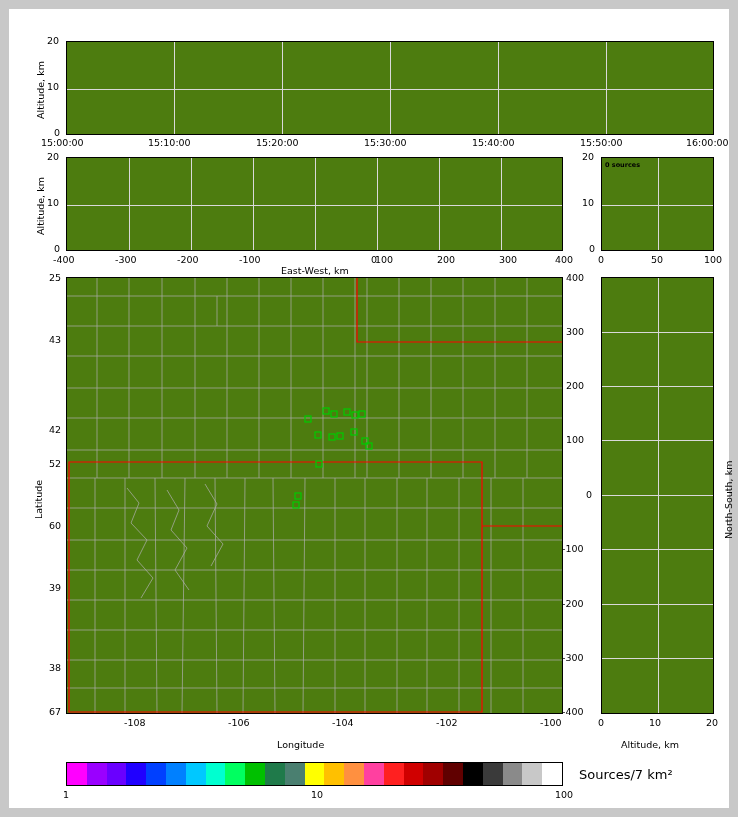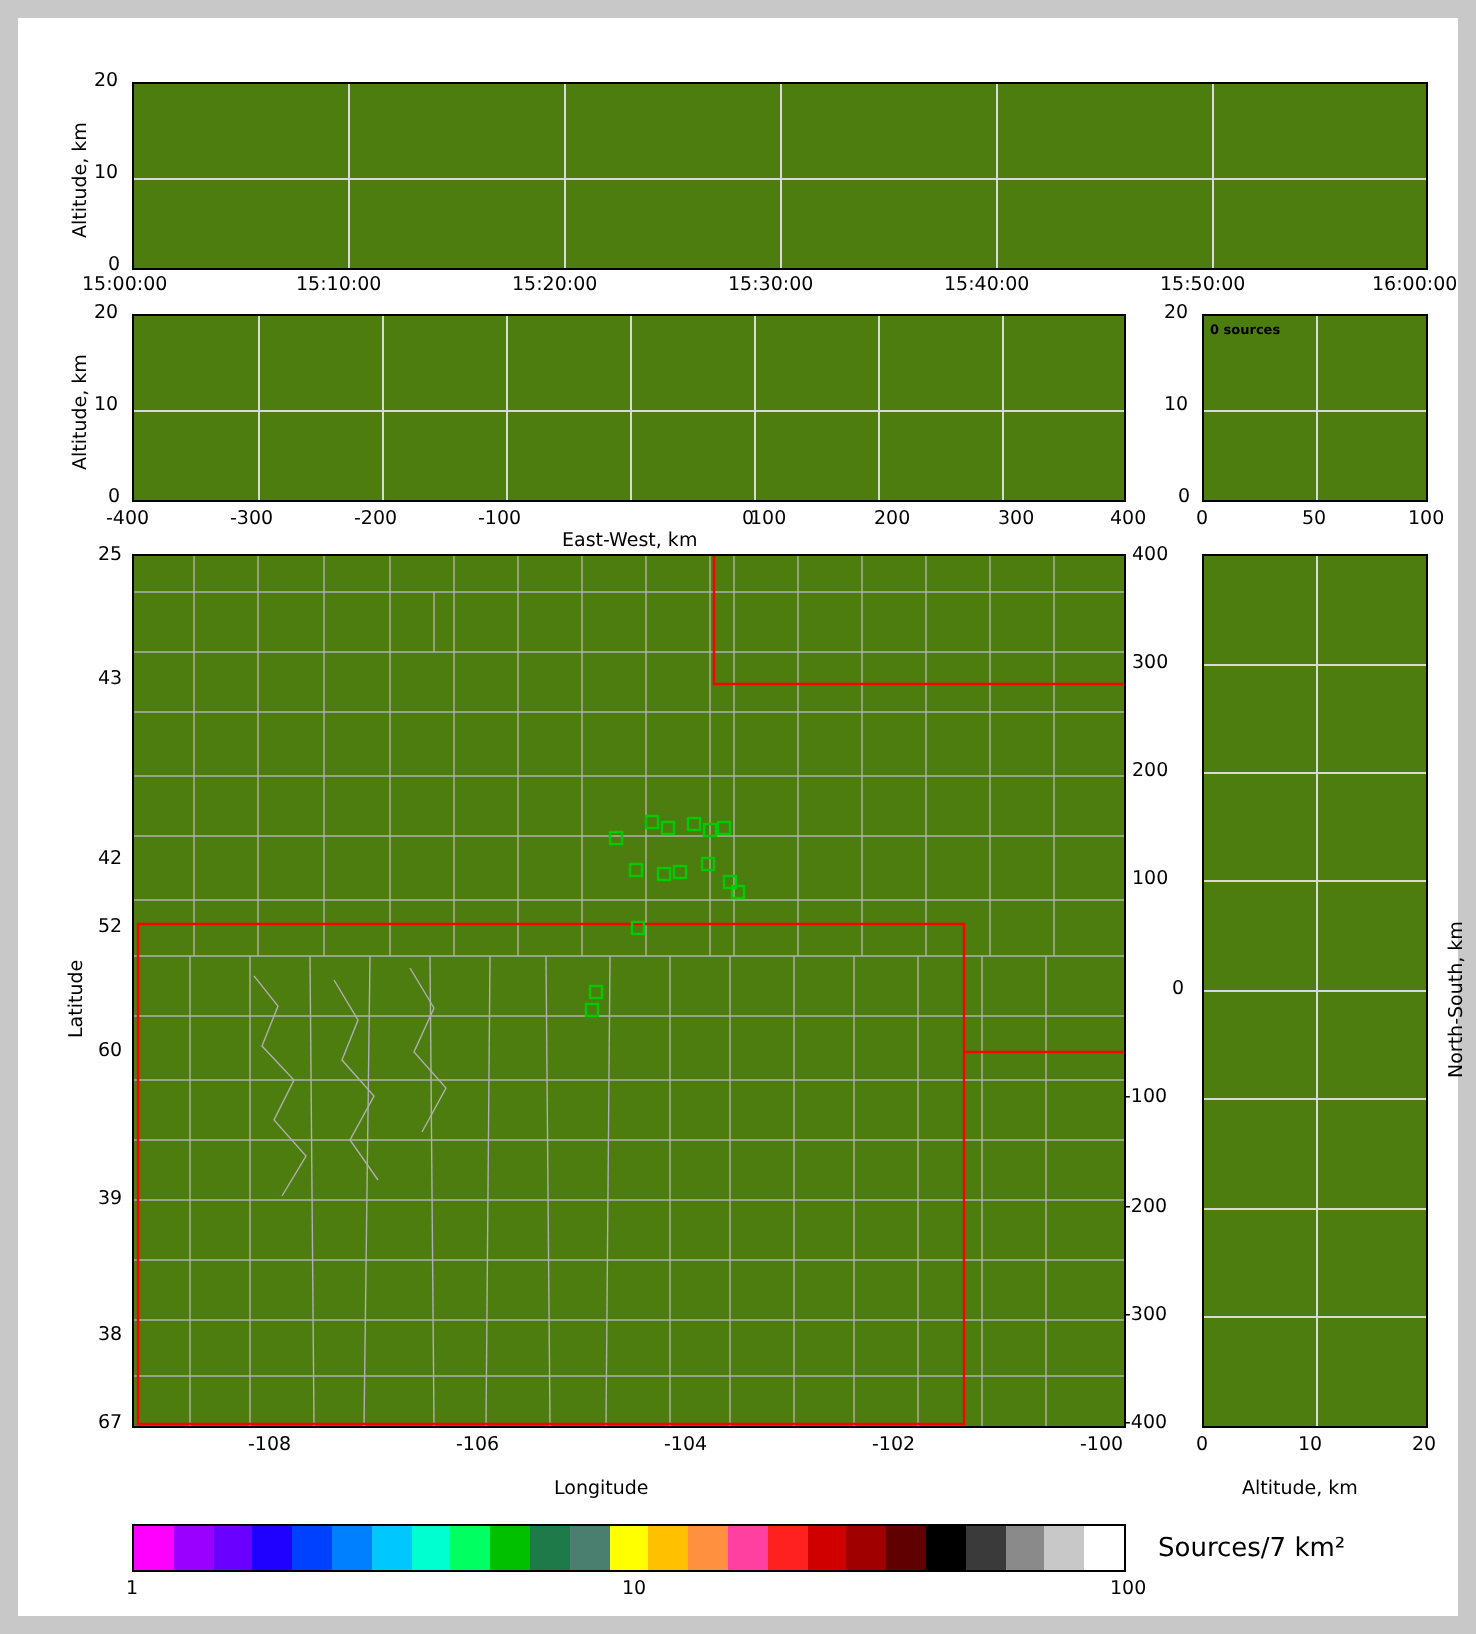--- a/index.html
+++ b/index.html
@@ -180,21 +180,21 @@
         <rect x="226" y="224" width="6" height="6"></rect>
       </g>
     </svg>
   </div>
   <div class="alabel rot" style="left:24px;top:510px;">Latitude</div>
   <div class="tlabel" style="left:40px;top:263px;">25</div>
   <div class="tlabel" style="left:40px;top:325px;">43</div>
   <div class="tlabel" style="left:40px;top:387px;margin-top:28px;">42</div>
   <div class="tlabel" style="left:40px;top:449px;">52</div>
   <div class="tlabel" style="left:40px;top:511px;">60</div>
-  <div class="tlabel" style="left:40px;top:573px;margin-top:12px;">39</div>
+  <div class="tlabel" style="left:40px;top:573px;">39</div>
   <div class="tlabel" style="left:40px;top:653px;">38</div>
   <div class="tlabel" style="left:40px;top:697px;">67</div>
   <div class="tlabel" style="left:115px;top:708px;">-108</div>
   <div class="tlabel" style="left:219px;top:708px;">-106</div>
   <div class="tlabel" style="left:323px;top:708px;">-104</div>
   <div class="tlabel" style="left:427px;top:708px;">-102</div>
   <div class="tlabel" style="left:531px;top:708px;">-100</div>
   <div class="alabel" style="left:268px;top:730px;">Longitude</div>
 
   <div class="axis-box" style="left:592px;top:268px;width:113px;height:437px;">

